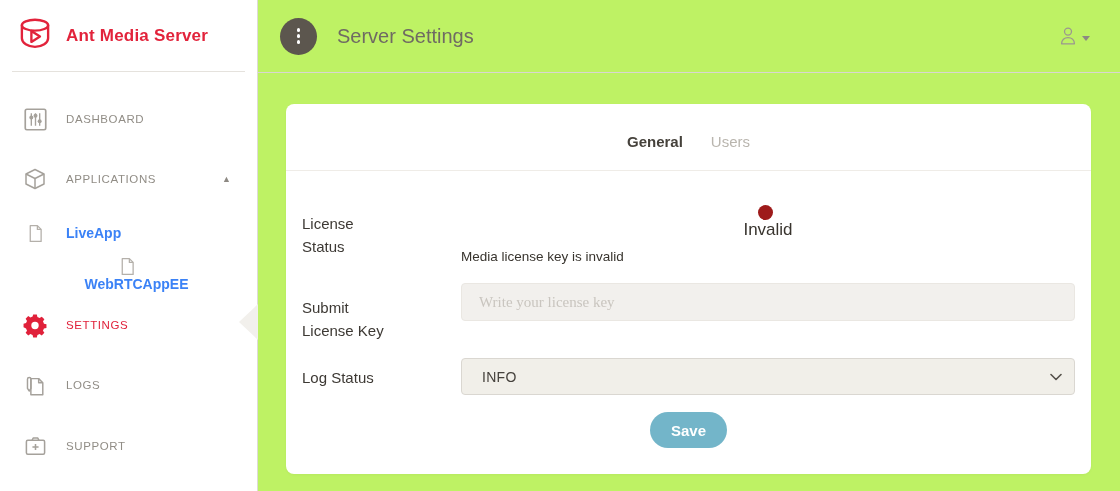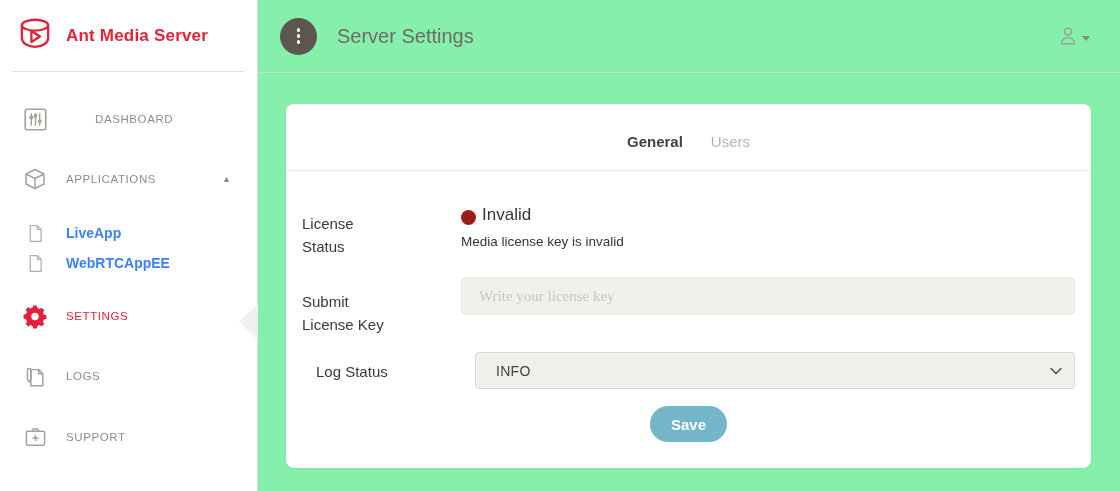--- a/index.html
+++ b/index.html
@@ -12,67 +12,67 @@
   .sidebar { width:258px; background:#ffffff; border-right:1px solid #dedbd6; position:relative; flex-shrink:0; }
   .logo-row { height:71px; display:flex; align-items:center; gap:10px; padding-left:14px; }
   .brand-text { color:#e2233b; font-size:17px; font-weight:600; letter-spacing:0.2px; }
   .sidebar-divider { height:1px; background:#e5e2dd; margin:0 12px; }
 
   .nav-item { display:flex; align-items:center; padding:0 26px 0 23px; cursor:pointer; }
   .nav-item .icon-box { width:24px; display:flex; justify-content:center; align-items:center; flex-shrink:0; }
   .nav-item .nav-label { margin-left:19px; font-size:11.5px; letter-spacing:0.6px; color:#918d86; }
   .nav-item.sub .nav-label { font-size:14px; letter-spacing:0; color:#3b82f6;font-weight:bold; }
   .nav-item.active .nav-label { color:#e0213a; }
-  .ni-dashboard   { margin-top:25px; height:44px;gap:29px; }
+  .ni-dashboard   { margin-top:25px; height:44px; }
   .ni-applications{ margin-top:16px; height:44px; }
   .ni-liveapp     { margin-top:17px; height:30px; }
-  .ni-webrtc      {  height:30px; }
+  .ni-webrtc      { margin-top:9px;  height:30px;flex-direction:column; }
   .ni-settings    { margin-top:16px; height:44px; }
   .ni-logs        { margin-top:16px; height:44px; }
   .ni-support     { margin-top:17px; height:44px; }
   .caret-up { margin-left:auto; color:#8d8983; font-size:9px; line-height:1; }
 
   .notch { position:absolute; top:304px; right:-1px; width:0; height:0; z-index:3;
            border-top:18px solid transparent; border-bottom:18px solid transparent;
            border-right:19px solid #f2f0ec; }
 
   
-  .main { flex:1; display:flex; flex-direction:column; background:#86efac; }
+  .main { flex:1; display:flex; flex-direction:column; background:#bef264; }
   .header { height:73px; flex-shrink:0; border-bottom:1px solid #d9d6d1; display:flex; align-items:center; padding:0 30px 0 22px; }
   .kebab-btn { width:37px; height:37px; border-radius:50%; background:#5c564e; border:none; cursor:pointer;
                display:flex; flex-direction:column; align-items:center; justify-content:center; gap:2.5px; }
   .kebab-btn .dot { width:3.5px; height:3.5px; border-radius:50%; background:#ffffff; }
   .header-title { margin-left:20px; font-size:20px; color:#6f6a63; font-weight:500; }
   .user-btn { margin-left:auto; background:none; border:none; cursor:pointer; display:flex; align-items:center; gap:3px; }
   .caret-down { width:0; height:0; border-left:4px solid transparent; border-right:4px solid transparent; border-top:5px solid #8d8983; margin-top:4px; }
 
   
   .card { margin:31px 29px 0 28px; background:#ffffff; border-radius:8px; box-shadow:0 1px 3px rgba(0,0,0,0.04); padding-bottom:26px; }
   .tabs { display:flex; justify-content:center; gap:28px; padding-top:29px; }
   .tab { font-size:15px; color:#b9b5ae; cursor:pointer; line-height:18px; }
   .tab.active { color:#45413b; font-weight:700; }
   .card-divider { margin-top:19px; height:1px; background:#efece7; }
 
   .form { padding:34px 16px 0 16px; }
   .row { display:grid; grid-template-columns:131px 1fr;gap:28px; }
   .row-label { font-size:15px; color:#3d3934; line-height:23px; max-width:92px; }
   .row-license .row-label { padding-top:7px; }
   .row-license { min-height:52px; }
-  .status-line { display:flex; align-items:flex-end; }
+  .status-line { display:flex; align-items:center;flex-direction:column; }
   .status-dot { width:15px; height:15px; border-radius:50%; background:#9e1b1b; margin-right:6px; flex-shrink:0; }
   .status-value { font-size:17px; color:#38342e; }
   .status-message { margin-top:9px; font-size:13.5px; color:#38342e; }
 
   .row-key { margin-top:19px; }
   .row-key .row-label { padding-top:13px; }
   .license-input { width:100%; height:38px; background:#f2f0ed; border:1px solid #eae7e2; border-radius:4px;
                    padding:0 17px; font-size:15px; color:#45413c; font-family:Liberation Serif, serif; outline:none; }
   .license-input::placeholder { color:#c9c5bf; }
 
-  .row-log { margin-top:16px;margin-left:14px; }
+  .row-log { margin-top:16px; }
   .row-log .row-label { padding-top:8px; }
   .select-wrap { position:relative; }
   .log-select { width:100%; height:37px; background:#f1efe9; border:1px solid #dad7d1; border-radius:4px;
                 padding:0 20px; font-size:14px; color:#45413c; letter-spacing:0.3px; appearance:none; -webkit-appearance:none;
                 font-family:"Liberation Sans", sans-serif; cursor:pointer; outline:none; }
   .chevron { position:absolute; right:13px; top:50%; transform:translateY(-50%); pointer-events:none; }
 
   .save-row { display:flex; justify-content:center; margin-top:17px; }
   .save-btn { height:36px; padding:0 21px; border:none; border-radius:18px; background:#73b5c9; color:#ffffff;
               font-size:15px; font-weight:700; cursor:pointer; font-family:"Liberation Sans", sans-serif; }

